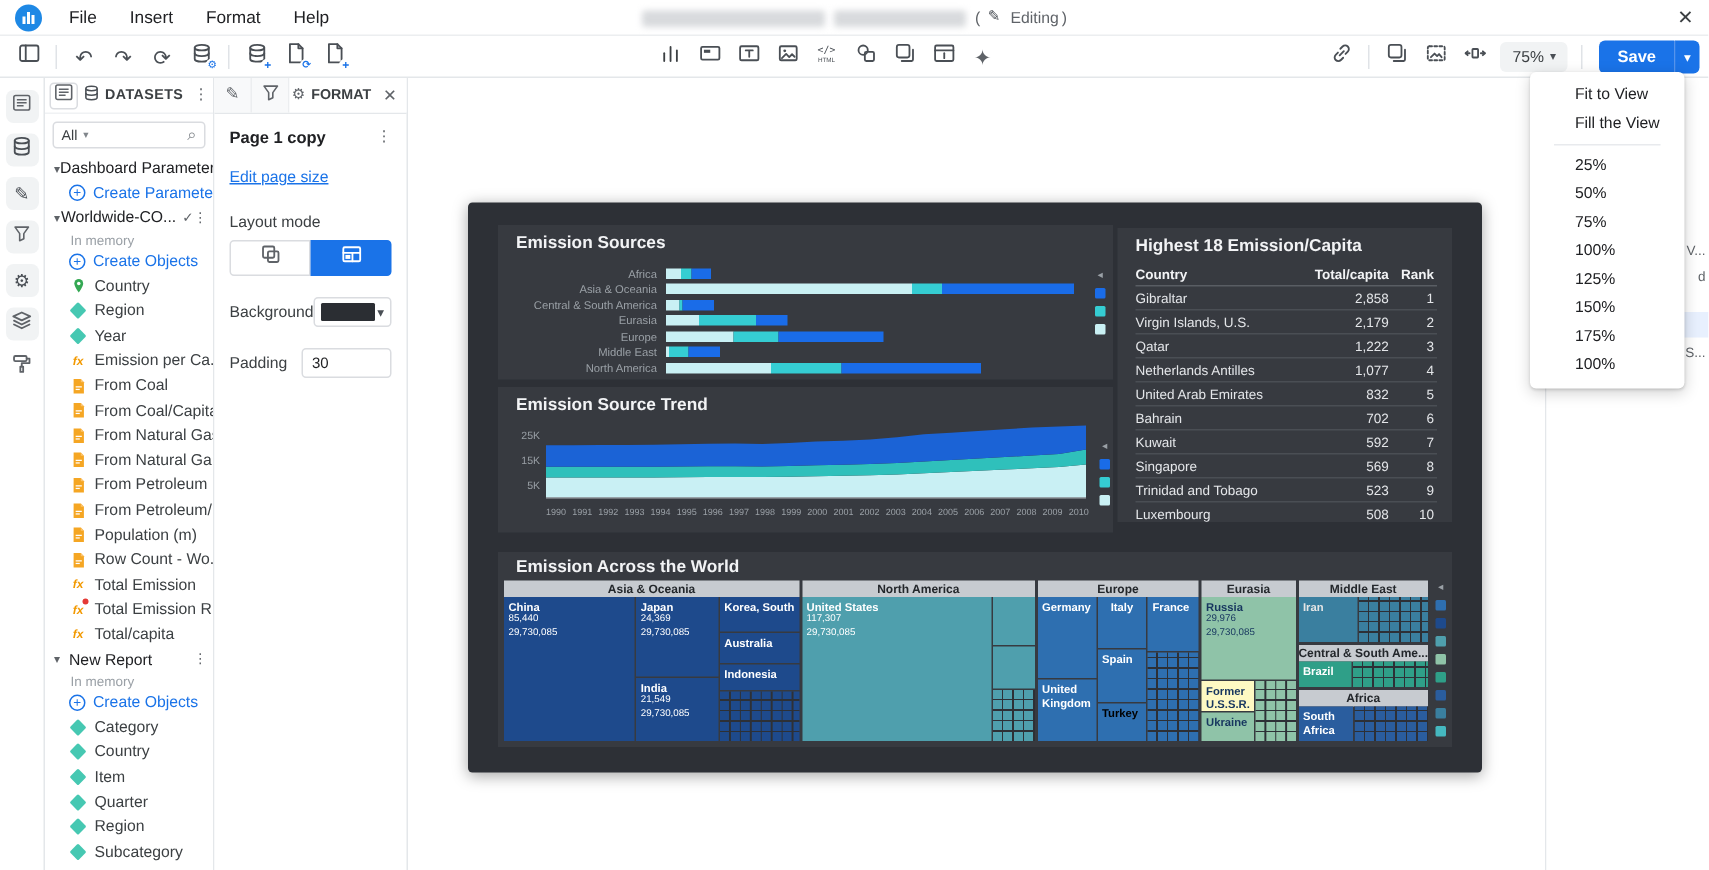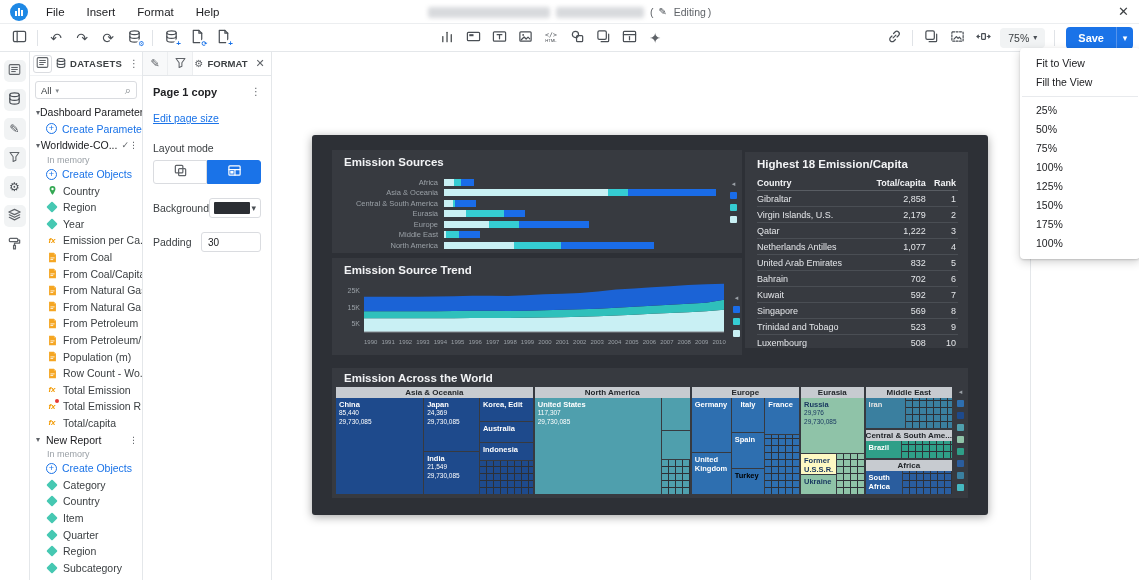--- a/index.html
+++ b/index.html
@@ -108,21 +108,21 @@
 
 #treeW{left:20px;top:233px;width:636px;height:130px}
 #tm-body{position:absolute;left:4px;top:19px;right:16px;bottom:4px;display:flex;gap:2px}
 .tm-col{display:flex;flex-direction:column;gap:2px}
 .tm-group{display:flex;flex-direction:column}
 .tm-head{height:11px;line-height:11px;background:#c7cbd0;color:#23272b;font-size:8px;font-weight:bold;text-align:center;white-space:nowrap;overflow:hidden}
 .tm-cell{overflow:hidden;padding:2px 3px;cursor:pointer}
 .tm-name{font-size:7.5px;font-weight:bold;line-height:1.25}
 .tm-line{font-size:6.5px;line-height:1.35}
 
-#zoom-menu{position:absolute;left:1020px;top:48px;width:120px;background:#fff;border-radius:4px;box-shadow:0 1px 2px rgba(0,0,0,.15),0 3px 10px rgba(0,0,0,.18);padding:6px 2px;z-index:40}
+#zoom-menu{position:absolute;left:1020px;top:48px;width:103px;background:#fff;border-radius:4px;box-shadow:0 1px 2px rgba(0,0,0,.15),0 3px 10px rgba(0,0,0,.18);padding:6px 16px;z-index:40}
 .zm-item{height:19px;line-height:19px;padding-left:14px;font-size:10.5px;color:#202124;cursor:pointer;white-space:nowrap}
 .zm-div{height:1px;background:#e8eaed;margin:4px 0}
 </style>
 </head>
 <body>
 
 <div id="app">
 
   <div id="header">
     <div id="logo">
@@ -821,21 +821,21 @@
                       <div class="tm-line">29,730,085</div>
                     </div>
                     <div class="tm-cell" style="background: rgb(30, 74, 140); color: rgb(255, 255, 255); flex: 44 1 0px;">
                       <div class="tm-name">India</div>
                       <div class="tm-line">21,549</div>
                       <div class="tm-line">29,730,085</div>
                     </div>
                   </div>
                   <div style="display: flex; gap: 1px; flex-direction: column; flex: 28 1 0px;">
                     <div class="tm-cell" style="background: rgb(30, 74, 140); color: rgb(255, 255, 255); flex: 25 1 0px;">
-                      <div class="tm-name">Korea, Edit</div>
+                      <div class="tm-name">Korea, South</div>
                     </div>
                     <div class="tm-cell" style="background: rgb(30, 74, 140); color: rgb(255, 255, 255); flex: 21 1 0px;">
                       <div class="tm-name">Australia</div>
                     </div>
                     <div class="tm-cell" style="background: rgb(30, 74, 140); color: rgb(255, 255, 255); flex: 16 1 0px;">
                       <div class="tm-name">Indonesia</div>
                     </div>
                     <div class="tm-cell" style="background: repeating-linear-gradient(90deg, transparent 0px, transparent 6px, rgb(45, 48, 54) 6px, rgb(45, 48, 54) 7px), repeating-linear-gradient(0deg, transparent 0px, transparent 6px, rgb(45, 48, 54) 6px, rgb(45, 48, 54) 7px) rgb(30, 74, 140); color: rgb(255, 255, 255); flex: 38 1 0px;"></div>
                   </div>
                 </div>

